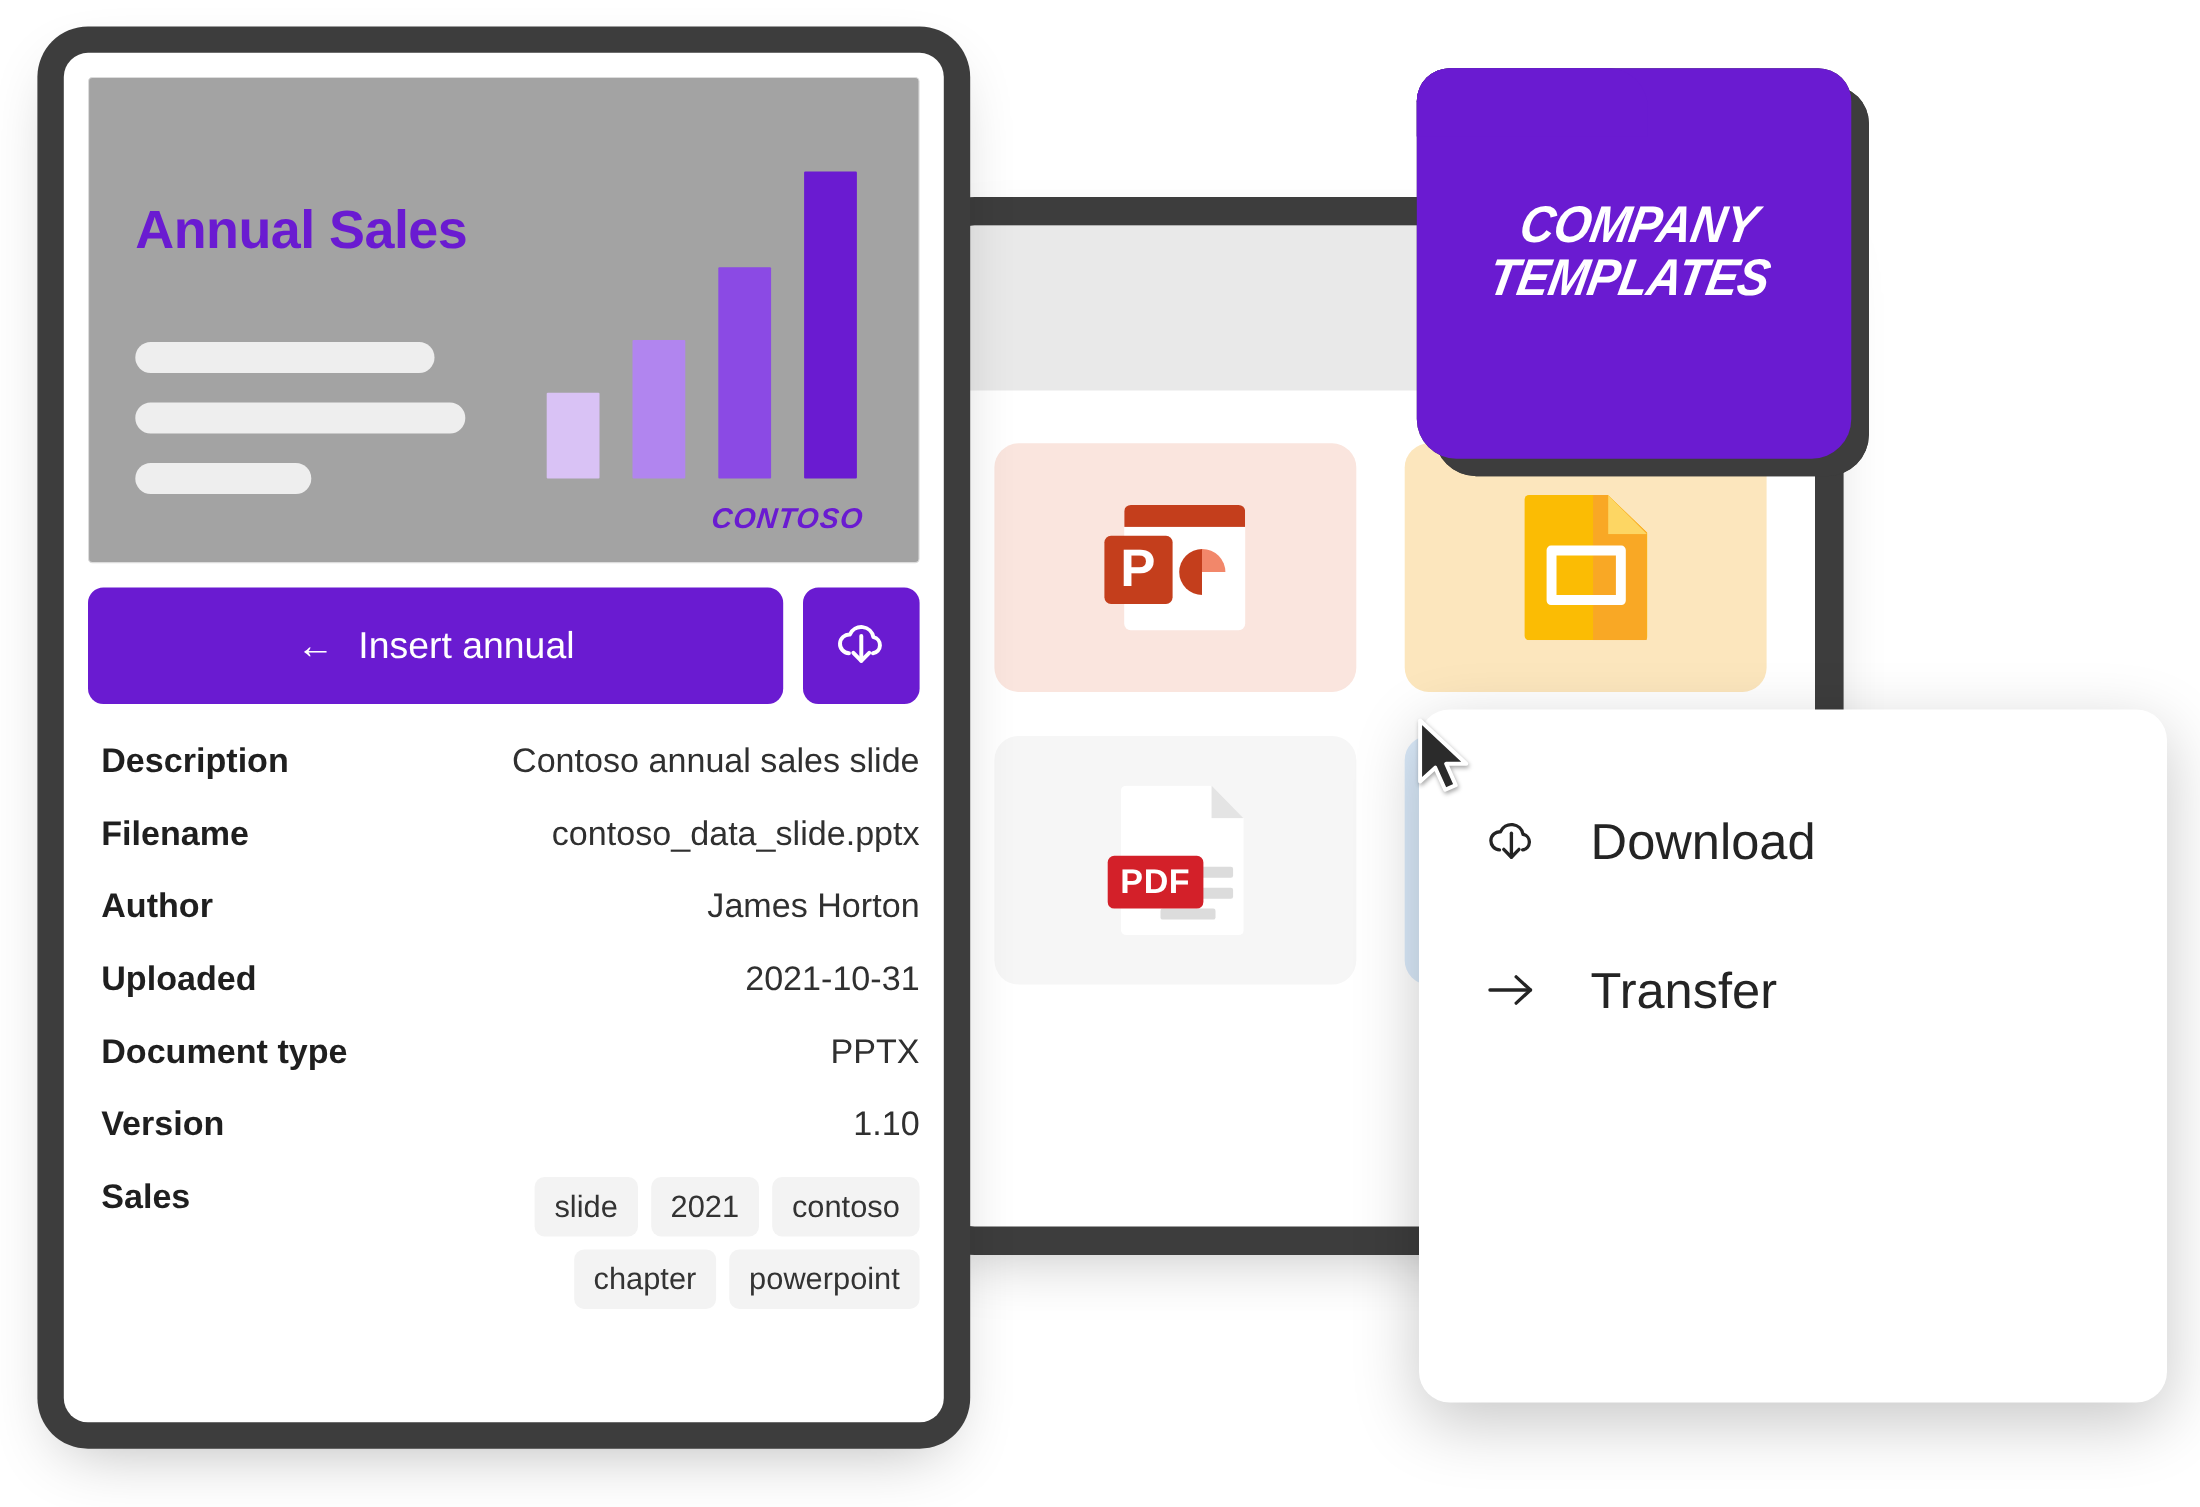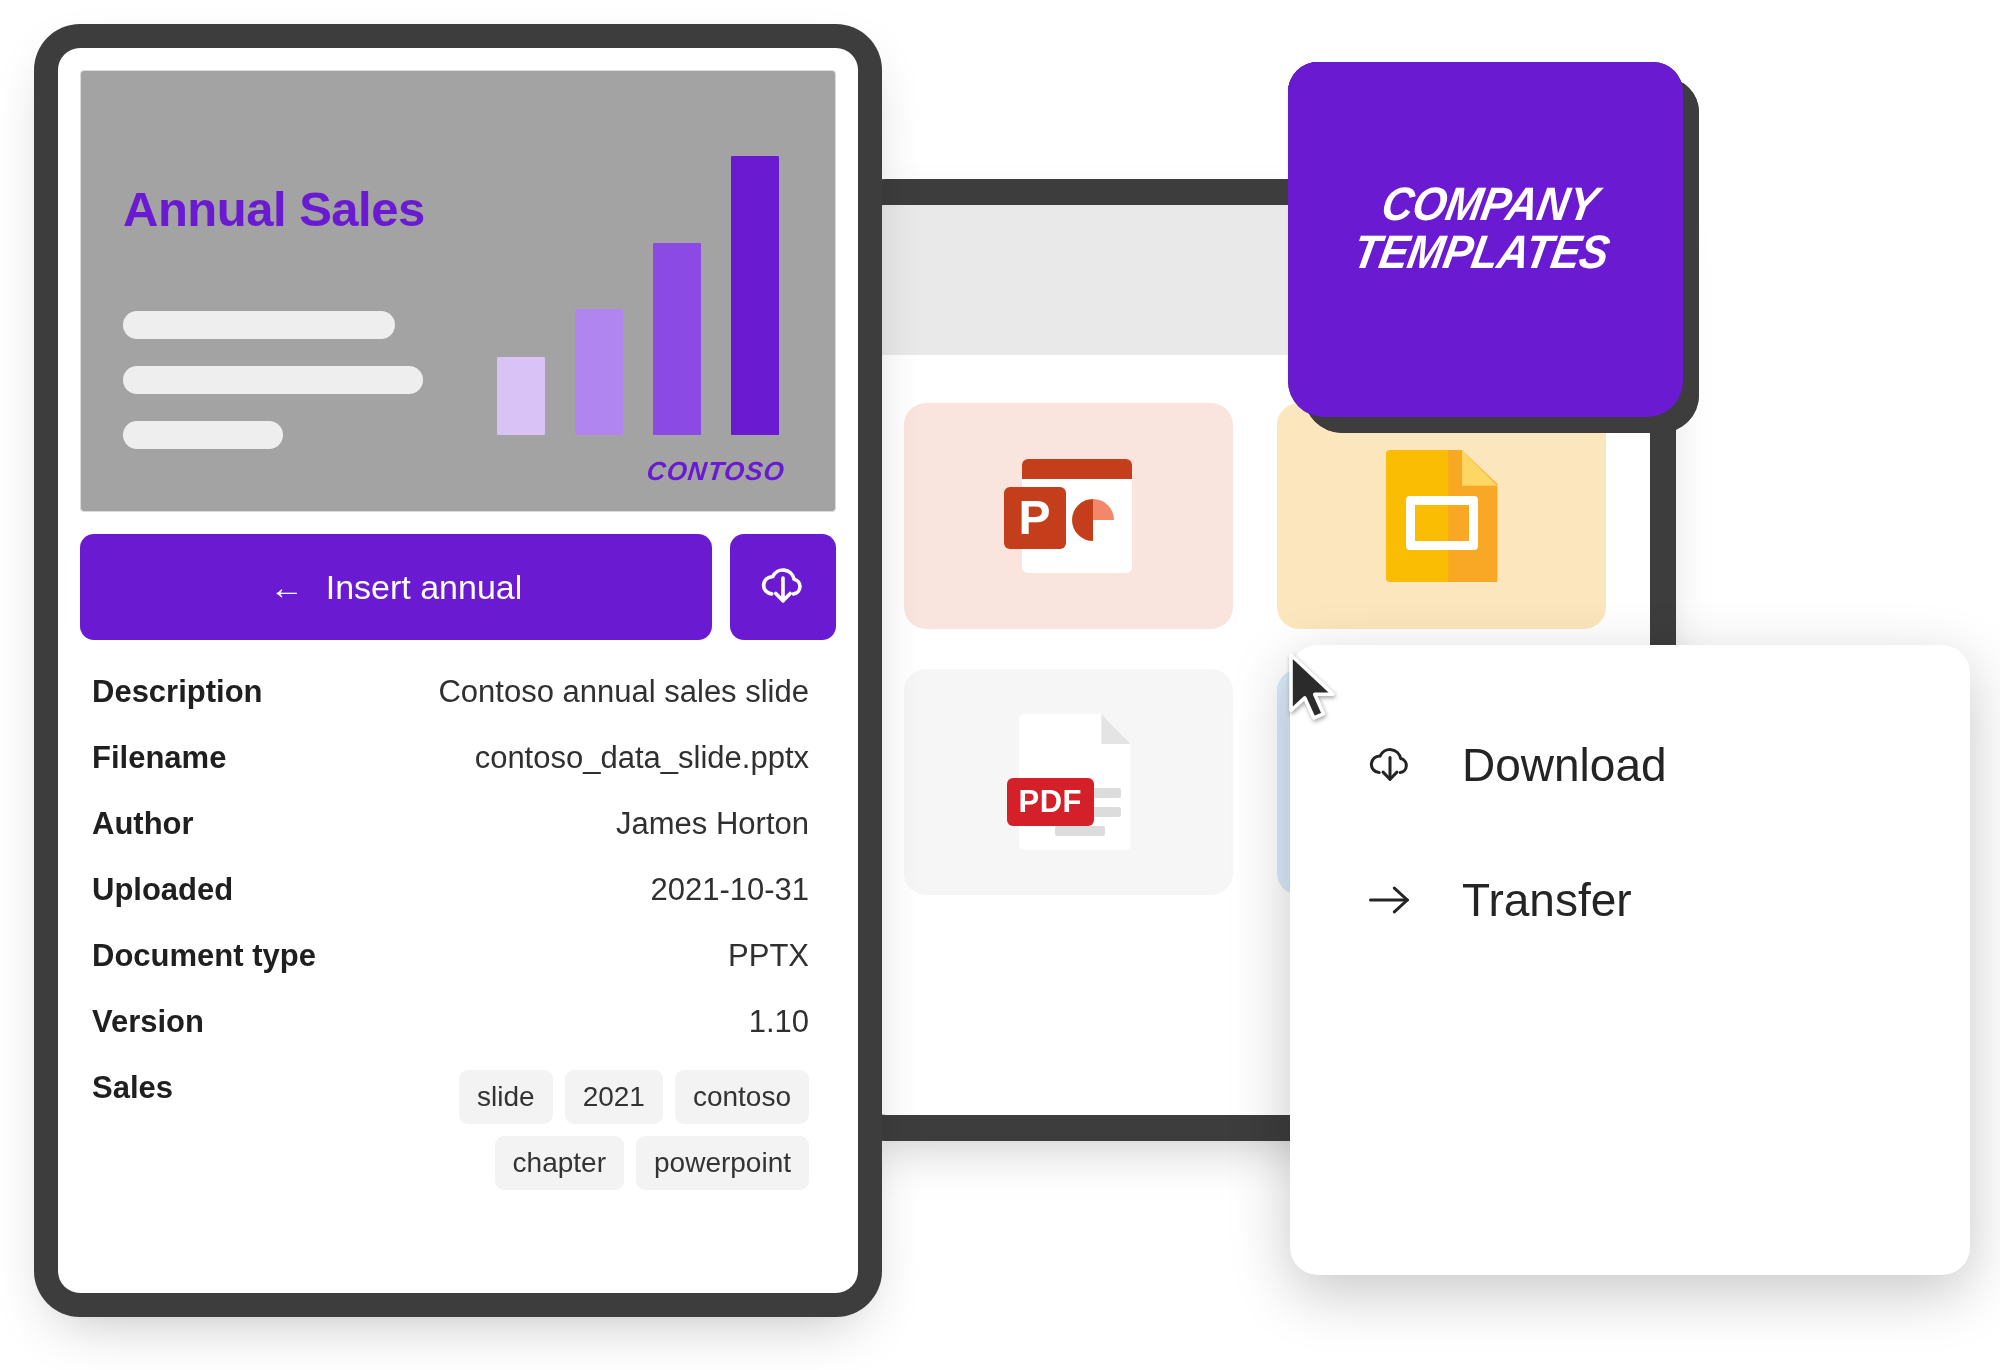--- a/index.html
+++ b/index.html
@@ -138,21 +138,21 @@
     cursor:pointer;
   }
   .dl-btn{
     width:106px;height:106px;
     background:#6a1bd1;border:none;border-radius:14px;
     display:flex;align-items:center;justify-content:center;
     cursor:pointer;
   }
 
   
-  .meta{padding:34px 49px 0 34px;}
+  .meta{padding:34px 22px 0 34px;}
   .meta-row{
     display:flex;align-items:flex-start;justify-content:space-between;
     margin-bottom:30px;gap:20px;
   }
   .meta-key{font-size:31px;font-weight:bold;color:#1f1f1f;white-space:nowrap;}
   .meta-val{font-size:31px;color:#303030;text-align:right;}
   .flag{
     width:52px;height:36px;position:relative;display:inline-block;
     background:#fff;
   }
@@ -196,21 +196,21 @@
   }
 
   
   .ctx-menu{
     position:absolute;
     left:1290px; top:645px;
     width:680px; height:630px;
     background:#ffffff;
     border-radius:28px;
     box-shadow:0 18px 60px rgba(0,0,0,.22);
-    padding:52px 16px;
+    padding:52px 0;
     box-sizing:border-box;
   }
   .ctx-item{
     display:flex;align-items:center;gap:44px;
     height:135px;padding-left:56px;
     cursor:pointer;
   }
   .ctx-icon{width:56px;height:56px;display:flex;align-items:center;justify-content:center;flex:none;}
   .ctx-label{font-size:46px;color:#242424;white-space:nowrap;}
 

